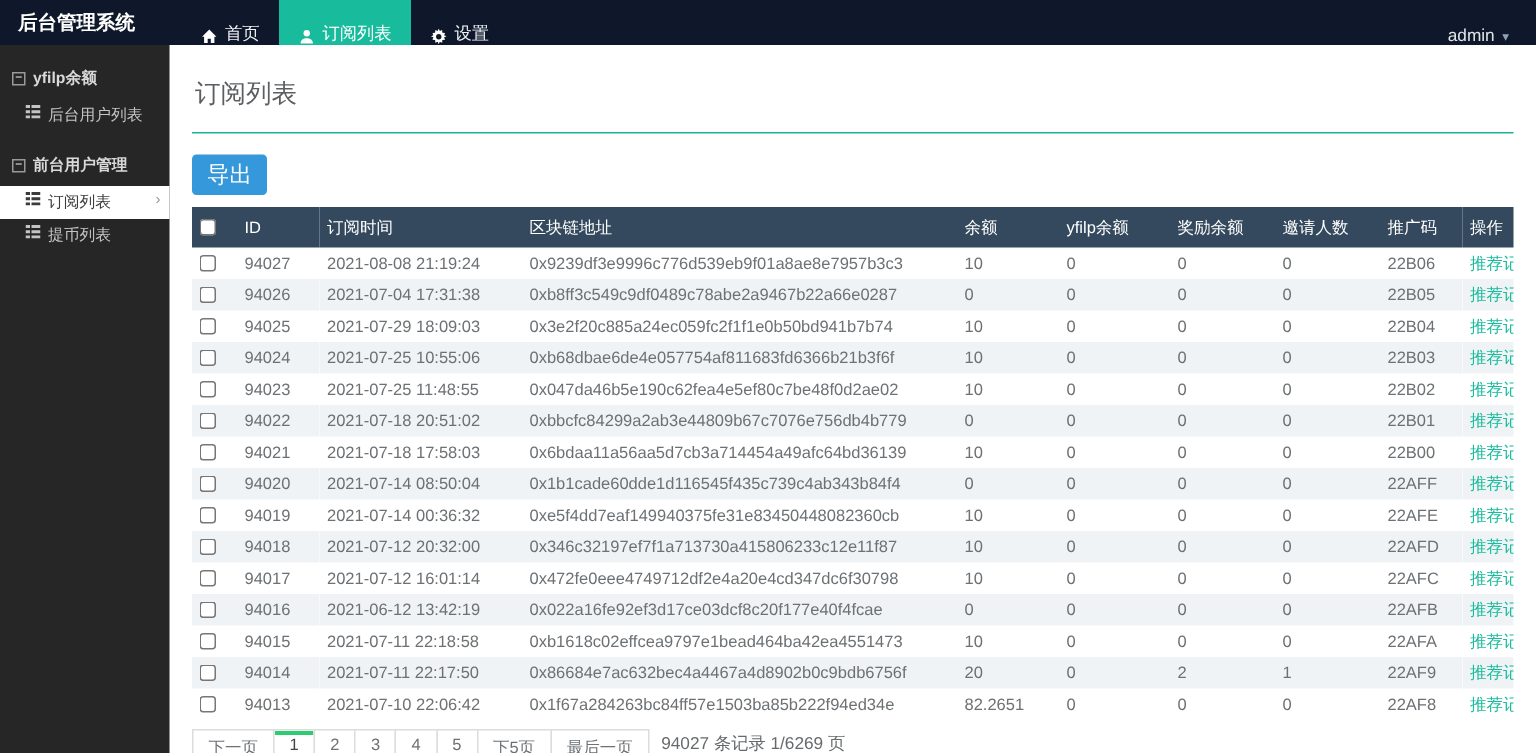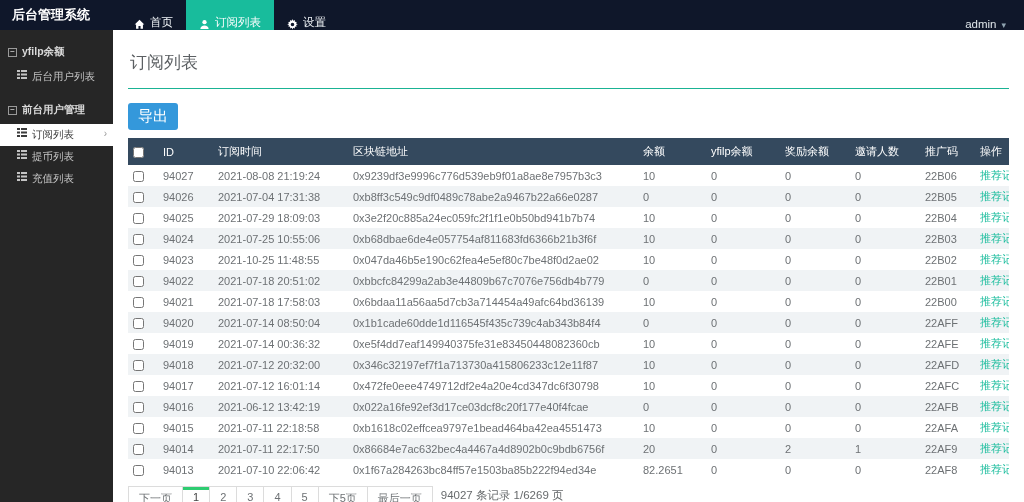--- a/index.html
+++ b/index.html
@@ -280,34 +280,20 @@
               <rect x="4" y="0" width="6" height="2"></rect>
               <rect x="0" y="3.5" width="3" height="2"></rect>
               <rect x="4" y="3.5" width="6" height="2"></rect>
               <rect x="0" y="7" width="3" height="2"></rect>
               <rect x="4" y="7" width="6" height="2"></rect>
             </svg>
     </span>
     <span class="sb-item-label">提币列表</span>
 
   </div>
-        <div class="sb-item">
-    <span class="sb-icon">
-      <svg viewBox="0 0 10 9">
-              <rect x="0" y="0" width="3" height="2"></rect>
-              <rect x="4" y="0" width="6" height="2"></rect>
-              <rect x="0" y="3.5" width="3" height="2"></rect>
-              <rect x="4" y="3.5" width="6" height="2"></rect>
-              <rect x="0" y="7" width="3" height="2"></rect>
-              <rect x="4" y="7" width="6" height="2"></rect>
-            </svg>
-    </span>
-    <span class="sb-item-label">充值列表</span>
-
-  </div>
       </div>
   </div>
   </div>
 
 <div class="main">
   <h2 class="page-title">订阅列表</h2>
   <button class="export-btn">导出</button>
 
   <table>
     <colgroup>
@@ -381,21 +367,21 @@
     <td>10</td>
     <td>0</td>
     <td>0</td>
     <td>0</td>
     <td>22B03</td>
     <td><a class="action-link">推荐记录</a></td>
   </tr>
         <tr>
     <td><input type="checkbox" style=""></td>
     <td>94023</td>
-    <td>2021-10-25 11:48:55</td>
+    <td>2021-07-25 11:48:55</td>
     <td>0x047da46b5e190c62fea4e5ef80c7be48f0d2ae02</td>
     <td>10</td>
     <td>0</td>
     <td>0</td>
     <td>0</td>
     <td>22B02</td>
     <td><a class="action-link">推荐记录</a></td>
   </tr>
         <tr>
     <td><input type="checkbox" style=""></td>

